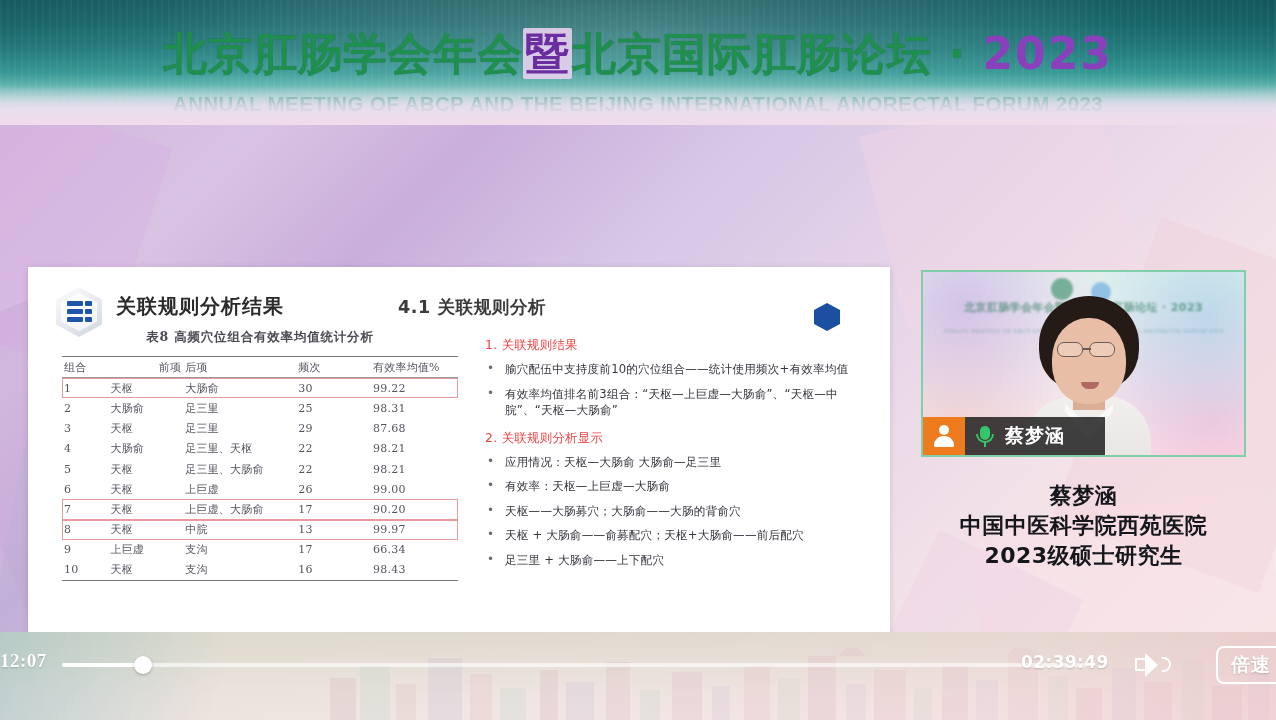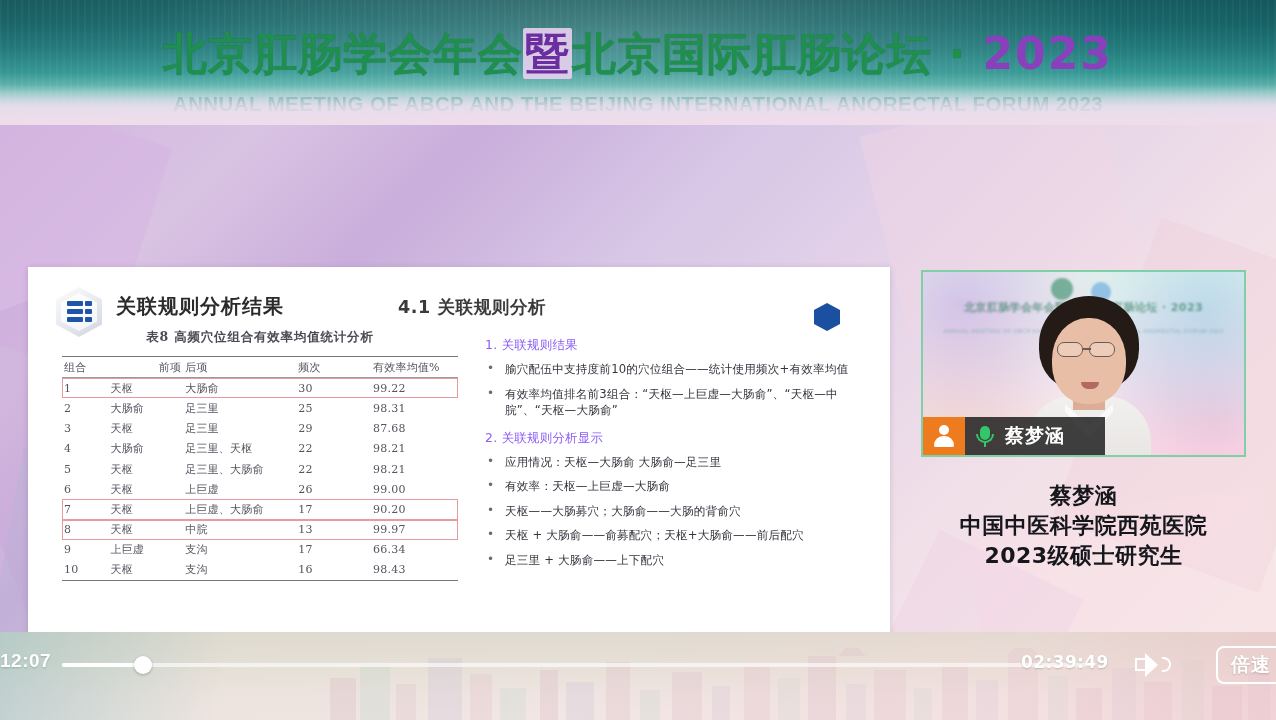--- a/index.html
+++ b/index.html
@@ -138,21 +138,21 @@
   table.freq .c2 { width: 112px; }
   table.freq .c3 { width: 74px; }
   table.freq .c4 { width: 86px; }
   table.freq tr.hl td { position: relative; }
   table.freq tr.hl { outline: 1.2px solid #e79aa0; outline-offset: -1px; }
 
   
   .bullets { position: absolute; left: 455px; top: 70px; width: 392px; }
   .b-num {
     font-family: "DejaVu Sans", sans-serif;
-    font-size: 12.4px; color: #8b5cf6; margin: 0 0 7px 2px;
+    font-size: 12.4px; color: #ef4444; margin: 0 0 7px 2px;
     letter-spacing: 0.3px; filter: blur(0.3px);
   }
   .b-li {
     position: relative; padding-left: 22px; margin-bottom: 8px;
     font-family: "DejaVu Sans", sans-serif;
     font-size: 11.6px; line-height: 16.5px; color: #34343e;
     letter-spacing: 0.2px; filter: blur(0.32px);
   }
   .b-li::before {
     content: "•"; position: absolute; left: 4px; top: -1px;
@@ -335,21 +335,21 @@
     overflow: hidden;
     background: linear-gradient(180deg, #ded9cf 0%, #e5dfd6 35%, #efe4e2 70%, #f3e7e6 100%);
   }
   .skyline { position: absolute; left: 0; bottom: 0; width: 100%; height: 72px; opacity: 0.5; }
   .player-grad {
     position: absolute; inset: 0;
     background: linear-gradient(100deg, rgba(150,190,190,0.55) 0%, rgba(225,222,205,0.25) 18%, rgba(235,228,215,0.1) 45%, rgba(245,215,215,0.35) 80%, rgba(240,195,200,0.55) 100%);
   }
   .time-left {
     position: absolute; left: 0px; top: 18px;
-    color: #fff; font-family: Liberation Sans, sans-serif;
+    color: #fff; font-family: Liberation Serif, serif;
     font-size: 19px; font-weight: bold; letter-spacing: 0.5px;
     text-shadow: 0 1px 2px rgba(0,0,0,0.18);
   }
   .bar-track {
     position: absolute; left: 62px; top: 31px; width: 1028px; height: 3.5px;
     background: rgba(255,255,255,0.62); border-radius: 2px;
   }
   .bar-fill {
     position: absolute; left: 0; top: 0; height: 100%; width: 82px;
     background: #ffffff; border-radius: 2px;

